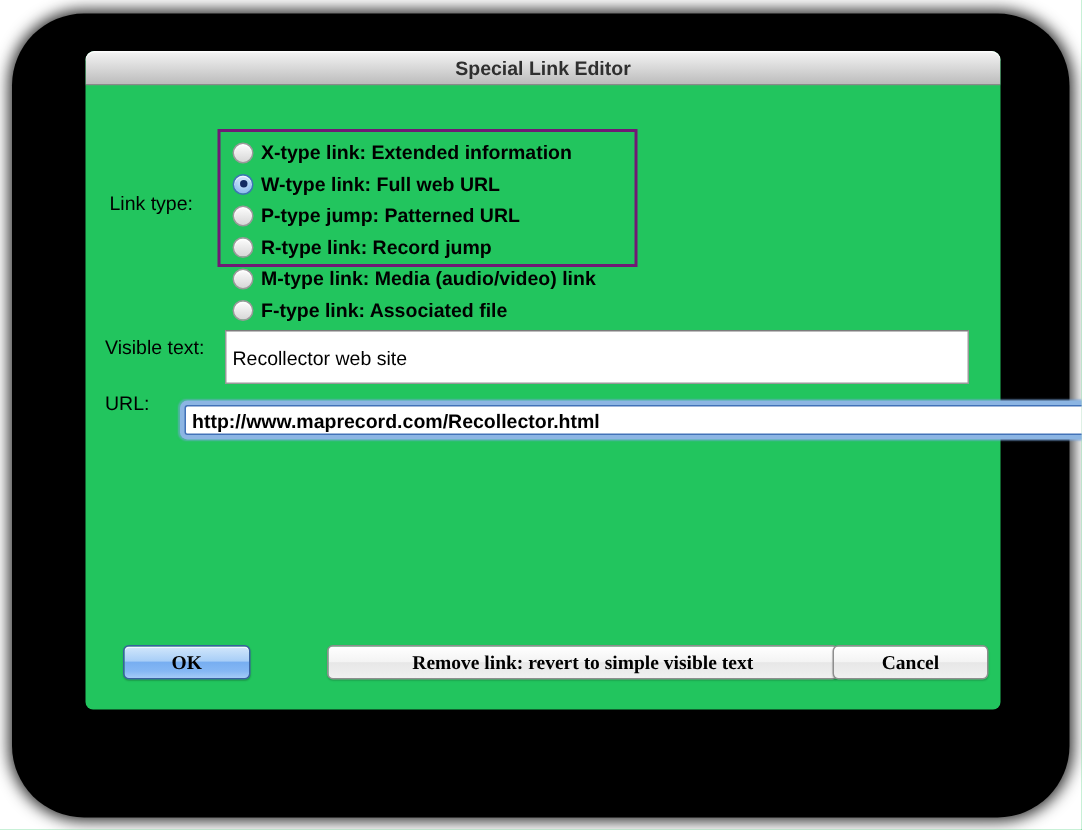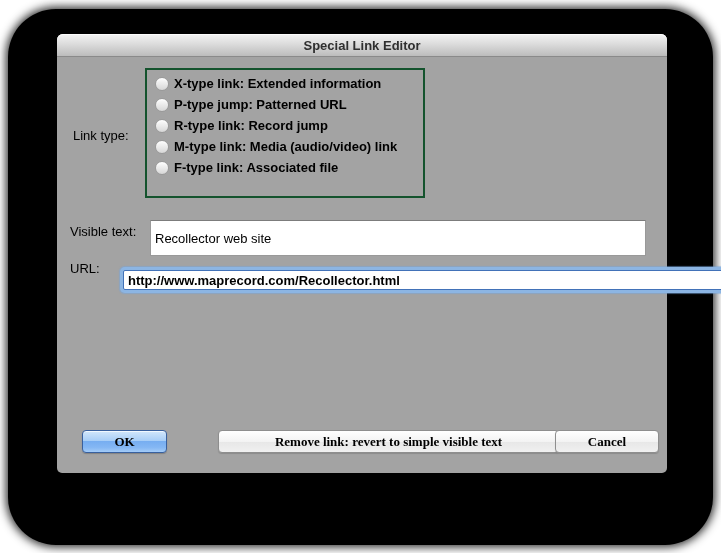--- a/index.html
+++ b/index.html
@@ -7,37 +7,37 @@
   body { font-family: "Liberation Sans", sans-serif; position: relative; }
 
   .shadow-blob {
     position: absolute; left: 8px; top: 9px; width: 705px; height: 536px;
     background: #000; border-radius: 48px;
     box-shadow: 0 0 10px 2px rgba(0,0,0,0.85);
   }
 
   .dialog {
     position: absolute; left: 57px; top: 34px; width: 610px; height: 439px;
-    background: #a3a3a3; border-radius: 6px 6px 5px 5px;
+    background: #22c55e; border-radius: 6px 6px 5px 5px;
     box-shadow: 0 0 0 1px rgba(0,0,0,0.35);
   }
 
   .titlebar {
     position: absolute; left: 0; top: 0; width: 100%; height: 23px;
     background: linear-gradient(to bottom, #f4f4f4 0%, #d9d9d9 50%, #bcbcbc 100%);
     border-bottom: 1px solid #8a8a8a;
     border-radius: 6px 6px 0 0;
     box-shadow: inset 0 1px 0 rgba(255,255,255,0.75);
     display: flex; align-items: center; justify-content: center;
   }
   .titlebar .title { font-size: 13px; font-weight: 600; color: #2f2f2f; }
 
   .group-box {
-    position: absolute; left: 88px; top: 34px; width: 280px; height: 130px;
-    border: 2px solid #14532d; background: transparent;
+    position: absolute; left: 88px; top: 52px; width: 280px; height: 92px;
+    border: 2px solid #701a75; background: transparent;
     padding: 3px 8px 0 8px;
   }
   .radio-row { height: 21px; display: flex; align-items: center; cursor: default; }
   .radio {
     width: 14px; height: 14px; border-radius: 50%; margin-right: 5px; flex: 0 0 14px;
     position: relative;
     background: linear-gradient(to bottom, #fdfdfd, #d7d7d7);
     border: 1px solid #9a9a9a;
     box-shadow: inset 0 1px 1px rgba(255,255,255,0.9);
   }
@@ -91,20 +91,24 @@
   </div>
 
   <span class="field-label" style="left:16px; top:94px;">Link type:</span>
 
   <div class="group-box">
       <div class="radio-row">
         <span class="radio"></span>
         <span class="radio-label">X-type link: Extended information</span>
       </div>
       <div class="radio-row">
+        <span class="radio selected"></span>
+        <span class="radio-label">W-type link: Full web URL</span>
+      </div>
+      <div class="radio-row">
         <span class="radio"></span>
         <span class="radio-label">P-type jump: Patterned URL</span>
       </div>
       <div class="radio-row">
         <span class="radio"></span>
         <span class="radio-label">R-type link: Record jump</span>
       </div>
       <div class="radio-row">
         <span class="radio"></span>
         <span class="radio-label">M-type link: Media (audio/video) link</span>

